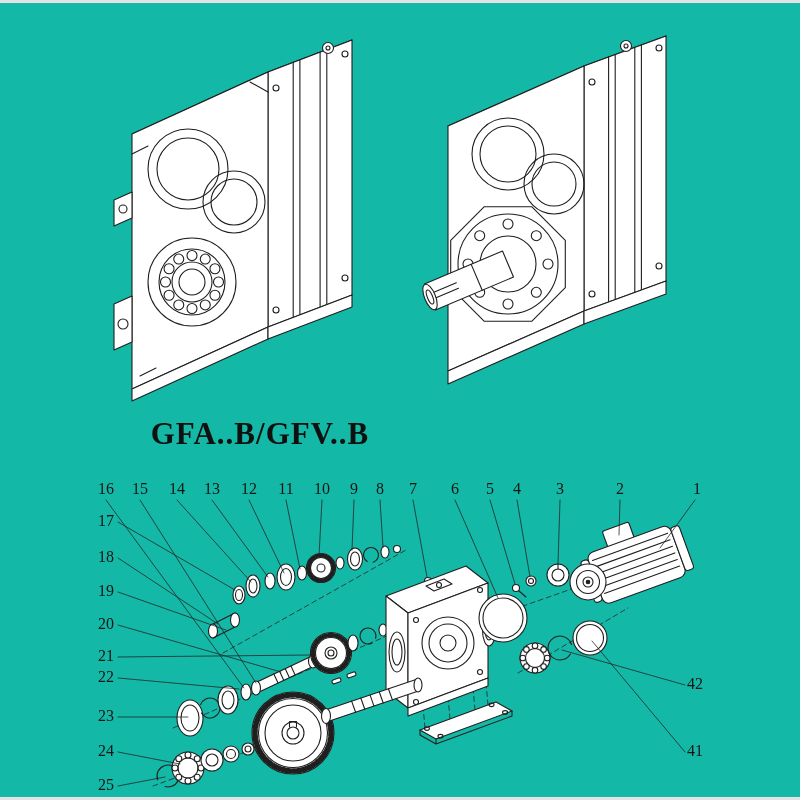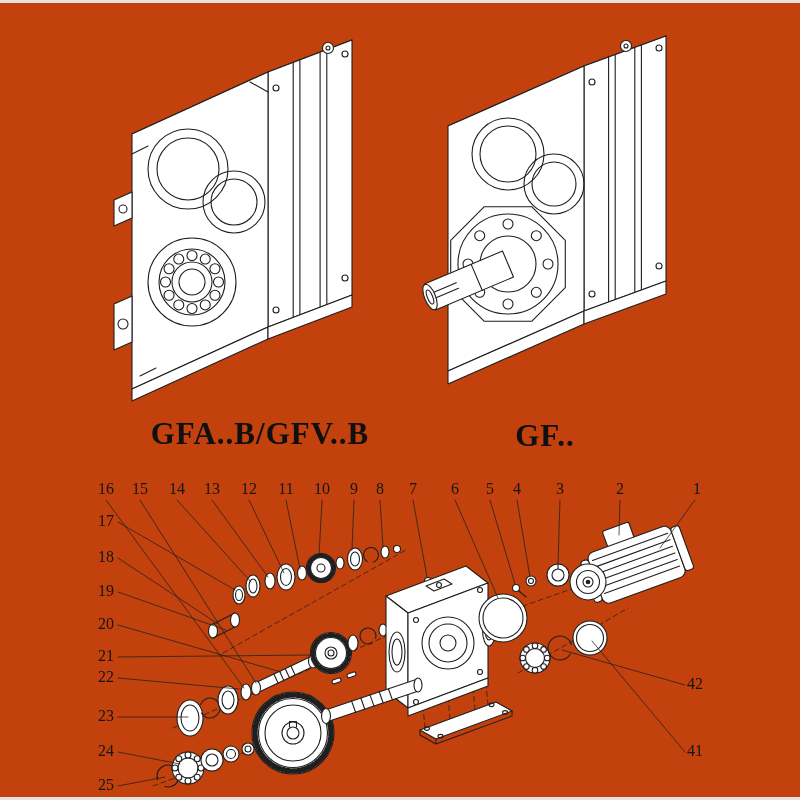--- a/index.html
+++ b/index.html
@@ -1,16 +1,16 @@
 <!DOCTYPE html>
 <html><head>
 <meta charset="utf-8">
 <style>
   html,body{margin:0;padding:0;background:#fff;}
-  .page{position:relative;width:800px;height:800px;background:#c2410c;overflow:hidden;
+  .page{position:relative;width:800px;height:800px;background:#14b8a6;overflow:hidden;
         font-family:"Liberation Serif",serif;}
   .edge{position:absolute;left:0;width:100%;height:3px;background:#e3e3e3;}
   .edge.top{top:0;}
   .edge.bottom{bottom:0;}
   .model-label{position:absolute;font-weight:bold;color:#101010;text-align:center;
                font-size:31px;letter-spacing:1px;white-space:nowrap;}
   svg{position:absolute;display:block;}
   .num{font-family:"Liberation Serif","DejaVu Serif",serif;font-size:16px;}
 </style>
 </head>
@@ -127,21 +127,20 @@
       <circle cx="218" cy="40" r="5.5" fill="#fff"></circle>
         <circle cx="218" cy="40" r="2"></circle>
     </g>
     <g>
       <polygon points="40,365 176,305 176,318 40,378" fill="#fff"></polygon>
       <polygon points="176,305 258,275 258,288 176,318" fill="#fff"></polygon>
     </g>
   </svg>
 
   <div class="model-label" style="left:110px;top:416px;width:300px;">GFA..B/GFV..B</div>
-  <div class="model-label" style="left:455px;top:418px;width:180px;">GF..</div>
 
   <svg style="left:88px;top:478px;" width="624" height="322" viewBox="0 0 624 322" fill="none" stroke="#1f1f1f" stroke-width="1.1" stroke-linejoin="round" stroke-linecap="round">
 
     <g stroke-width="0.75" stroke-dasharray="5 3.5">
       <path d="M135 175 L318 72"></path>
       <path d="M85 250 L322 148"></path>
       <path d="M65 308 L345 205"></path>
       <path d="M378 148 L572 80"></path>
       <path d="M430 195 L540 130"></path>
       <path d="M335 228 L337 250 M360 219 L362 241 M385 210 L387 232 M398 205 L400 227"></path>

